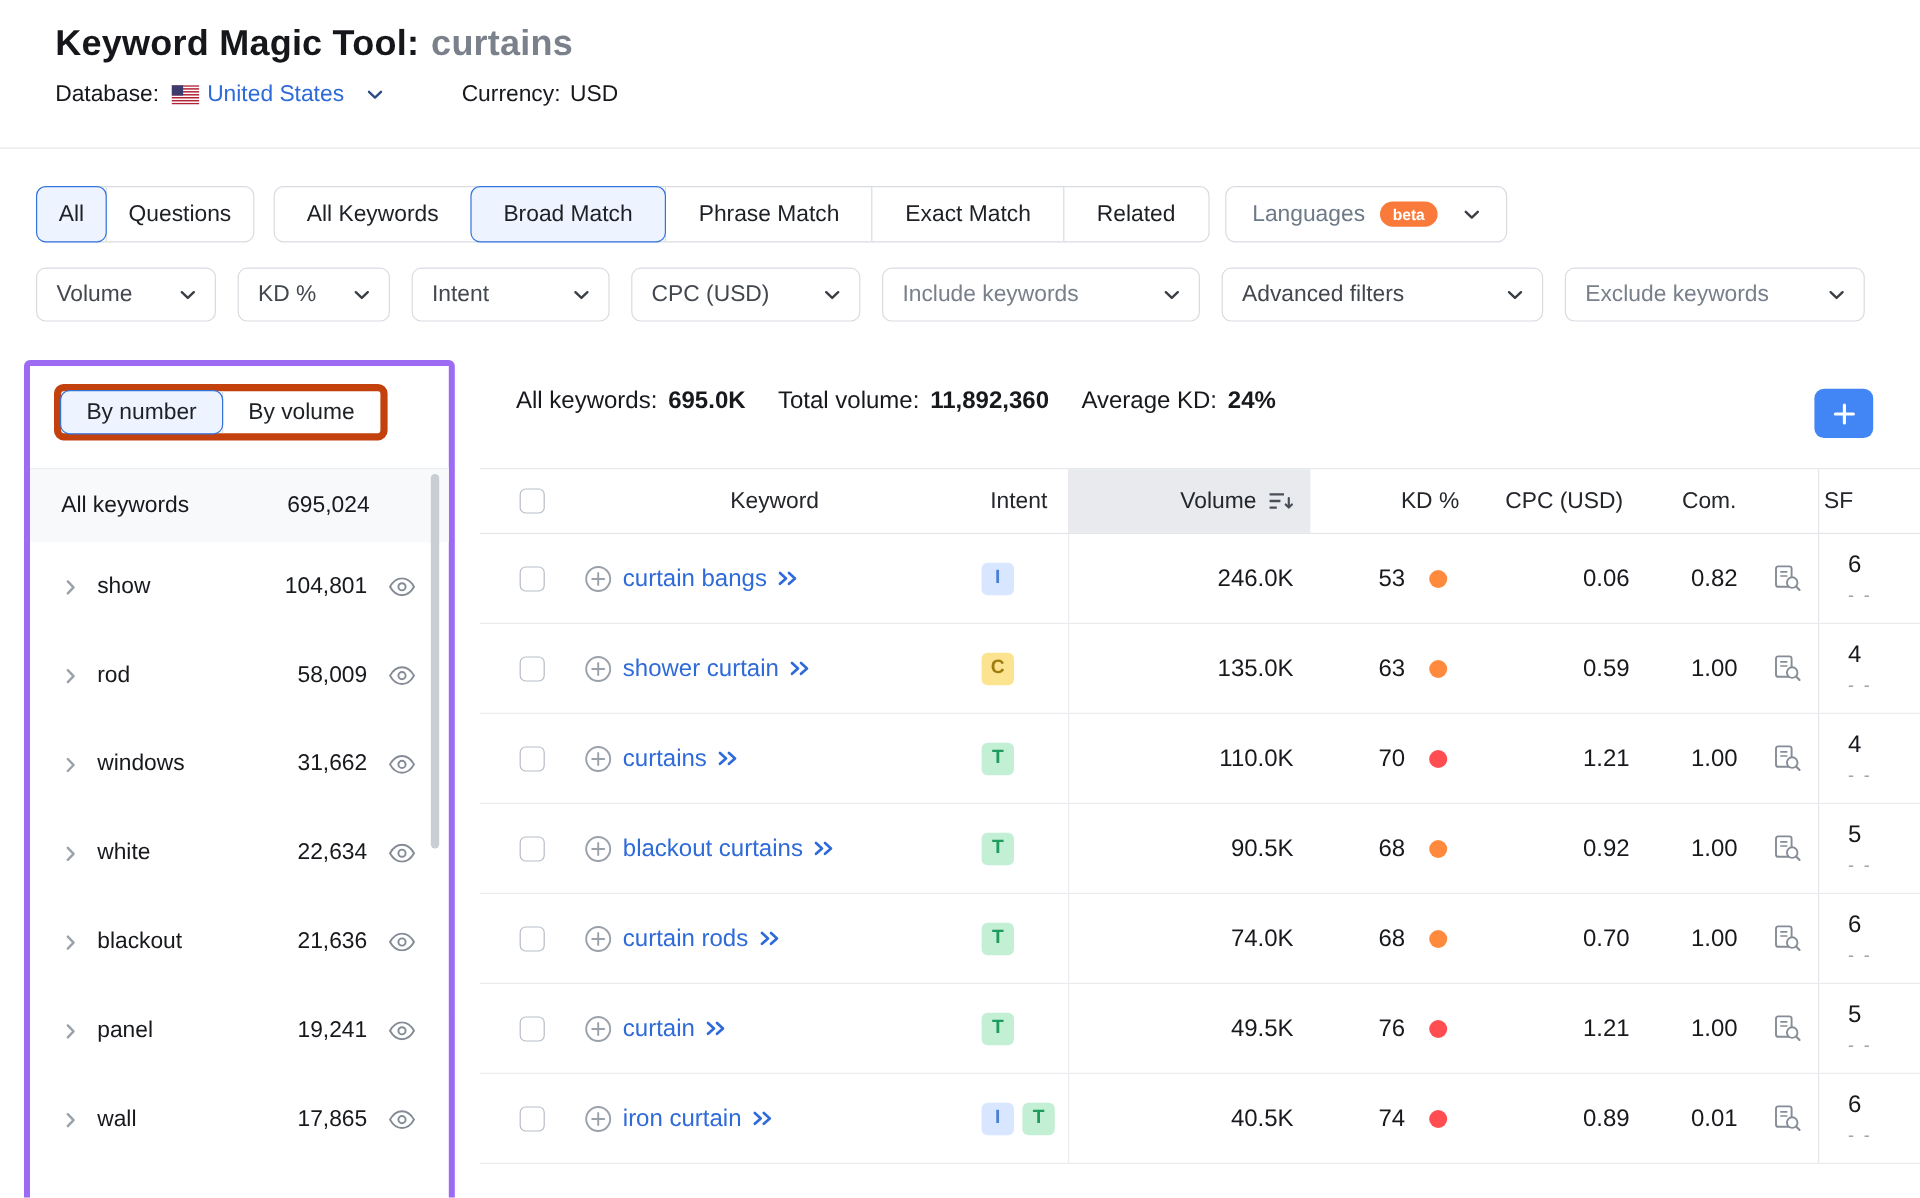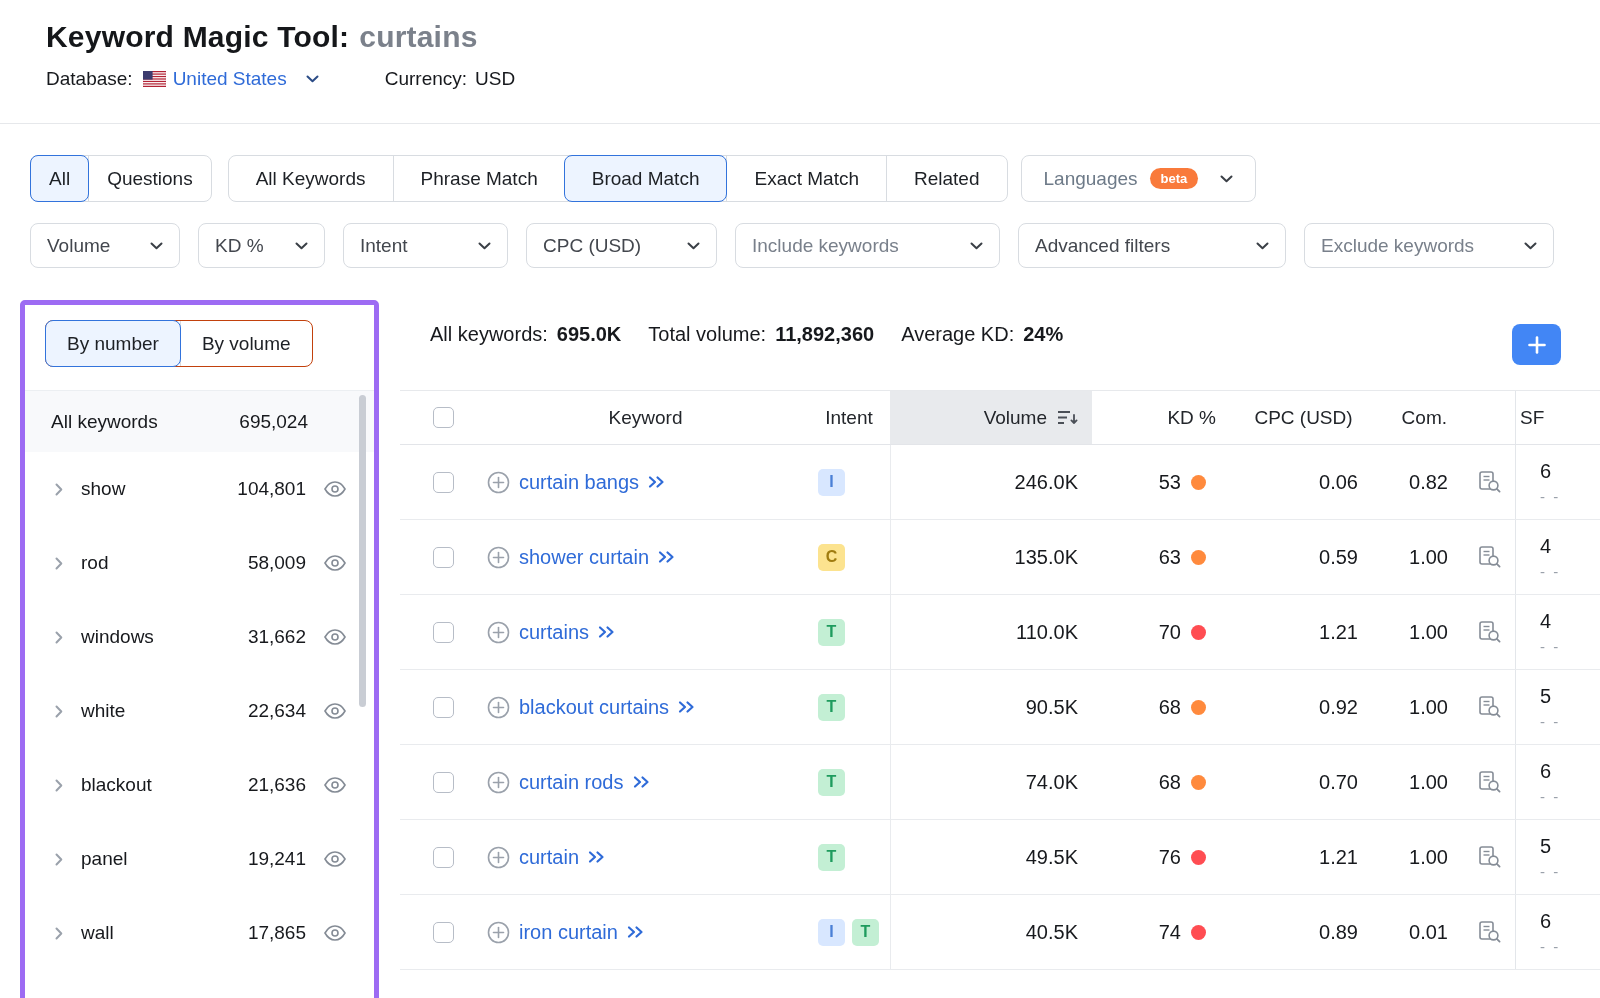--- a/index.html
+++ b/index.html
@@ -40,21 +40,21 @@
   .filter.muted .flabel { color:#79808b; }
   .filter:nth-child(1){width:150px} .filter:nth-child(2){width:127px}
   .filter:nth-child(3){width:165px} .filter:nth-child(4){width:191px}
   .filter:nth-child(5){width:265px} .filter:nth-child(6){width:268px}
   .filter:nth-child(7){width:250px}
   .chev { display:flex; margin-left:10px; }
 
   
   .sidebar-box { position:absolute; left:20px; top:300px; width:359px; height:724px;
                  border:5px solid #9d6bf3; border-radius:5px; background:#fff; }
-  .side-toggle { display:flex; border:1px solid #c2410c; border-radius:8px; height:47px;
+  .side-toggle { display:flex; border:6px solid #c2410c; border-radius:8px; height:47px;
                  margin:15px 0 0 20px; width:fit-content; background:#fff; }
   .side-toggle .tab { padding:0 21px; }
   .side-list { margin-top:23px; }
   .all-row { height:62px; display:flex; align-items:center; justify-content:space-between;
              padding:0 66px 0 26px; background:#f8f9fb; border-top:1px solid #eceff2; font-size:19px; }
   .group-row { display:flex; align-items:center; height:74px; padding:0 28px 0 30px; cursor:pointer; }
   .gr-chev { width:10px; display:flex; }
   .gr-label { margin-left:16px; font-size:19px; }
   .gr-count { margin-left:auto; font-size:19px; }
   .gr-eye { margin-left:18px; display:flex; }
@@ -88,21 +88,21 @@
   .h-sf { padding-left:4px; height:100%; display:flex; align-items:center; border-left:1px solid #e3e6ea; padding-left:4px; }
 
   .c-keyword { display:flex; align-items:center; gap:9px; padding-left:25px; }
   .kw-link { color:#2f6bd8; cursor:pointer; text-decoration:none; white-space:nowrap; }
   .plus-circle,.dbl,.serp,.gr-eye,.gr-chev,.sorticon { display:flex; cursor:pointer; }
   .c-intent { display:flex; gap:7px; padding-left:10px; }
   .badge { width:27px; height:27px; border-radius:5px; display:flex; align-items:center;
            justify-content:center; font-size:16px; font-weight:700; }
   .c-volume { height:100%; display:flex; align-items:center; justify-content:flex-end;
               padding-right:14px; border-left:1px solid #e9ebee; }
-  .c-kd { display:flex; align-items:center; justify-content:flex-end; gap:10px; padding-right:26px; }
+  .c-kd { display:flex; align-items:center; justify-content:flex-end; gap:20px; padding-right:26px; }
   .kd-dot { width:15px; height:15px; border-radius:50%; flex:none; }
   .c-cpc { text-align:right; padding-right:17px; }
   .c-com { text-align:right; padding-right:9px; }
   .c-serp { display:flex; justify-content:center; padding-left:6px; }
   .c-sf { height:100%; display:flex; flex-direction:column; justify-content:center; gap:5px;
           padding-left:24px; border-left:1px solid #e3e6ea; }
   .sf-sub { color:#9aa1aa; font-size:15px; letter-spacing:2px; }
 </style>
 </head>
 <body>
@@ -149,25 +149,25 @@
           <span>All</span>
         </div>
         <div class="tab">
           <span>Questions</span>
         </div>
       </div>
     <div class="tab-group match">
         <div class="tab">
           <span>All Keywords</span>
         </div>
+        <div class="tab selected">
+          <span>Broad Match</span>
+        </div>
         <div class="tab">
           <span>Phrase Match</span>
-        </div>
-        <div class="tab selected">
-          <span>Broad Match</span>
         </div>
         <div class="tab">
           <span>Exact Match</span>
         </div>
         <div class="tab">
           <span>Related</span>
         </div>
       </div>
     <div class="languages">
       <span>Languages</span>

